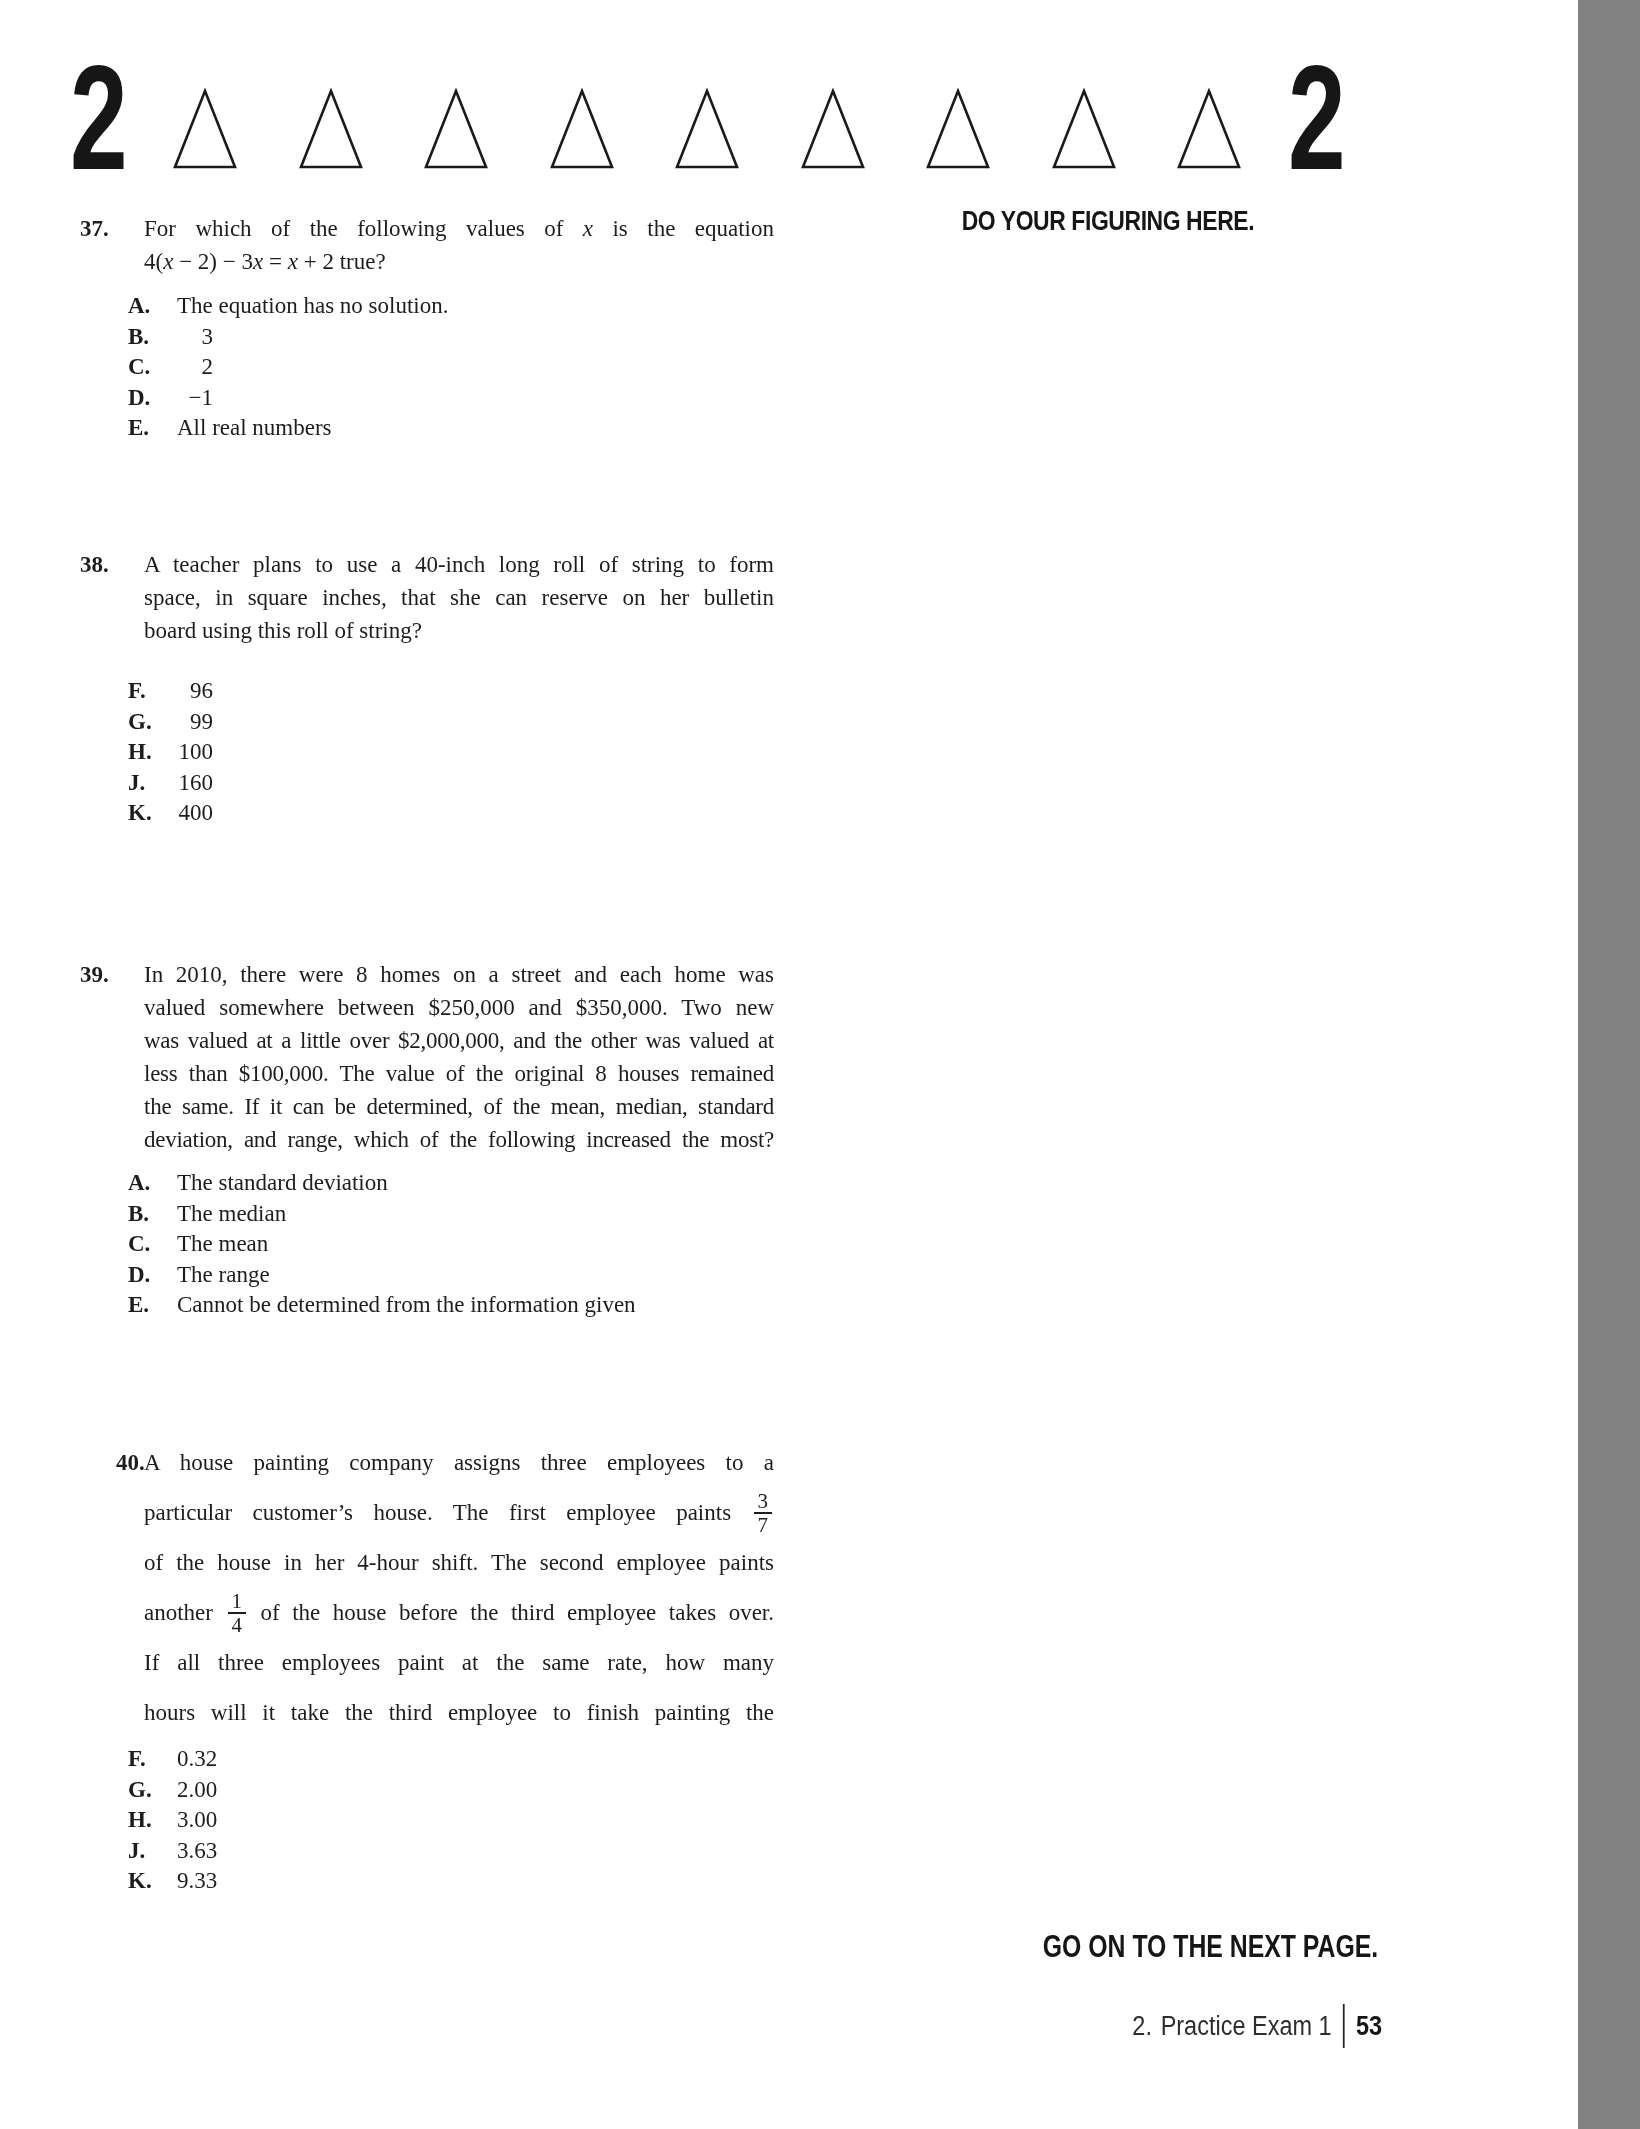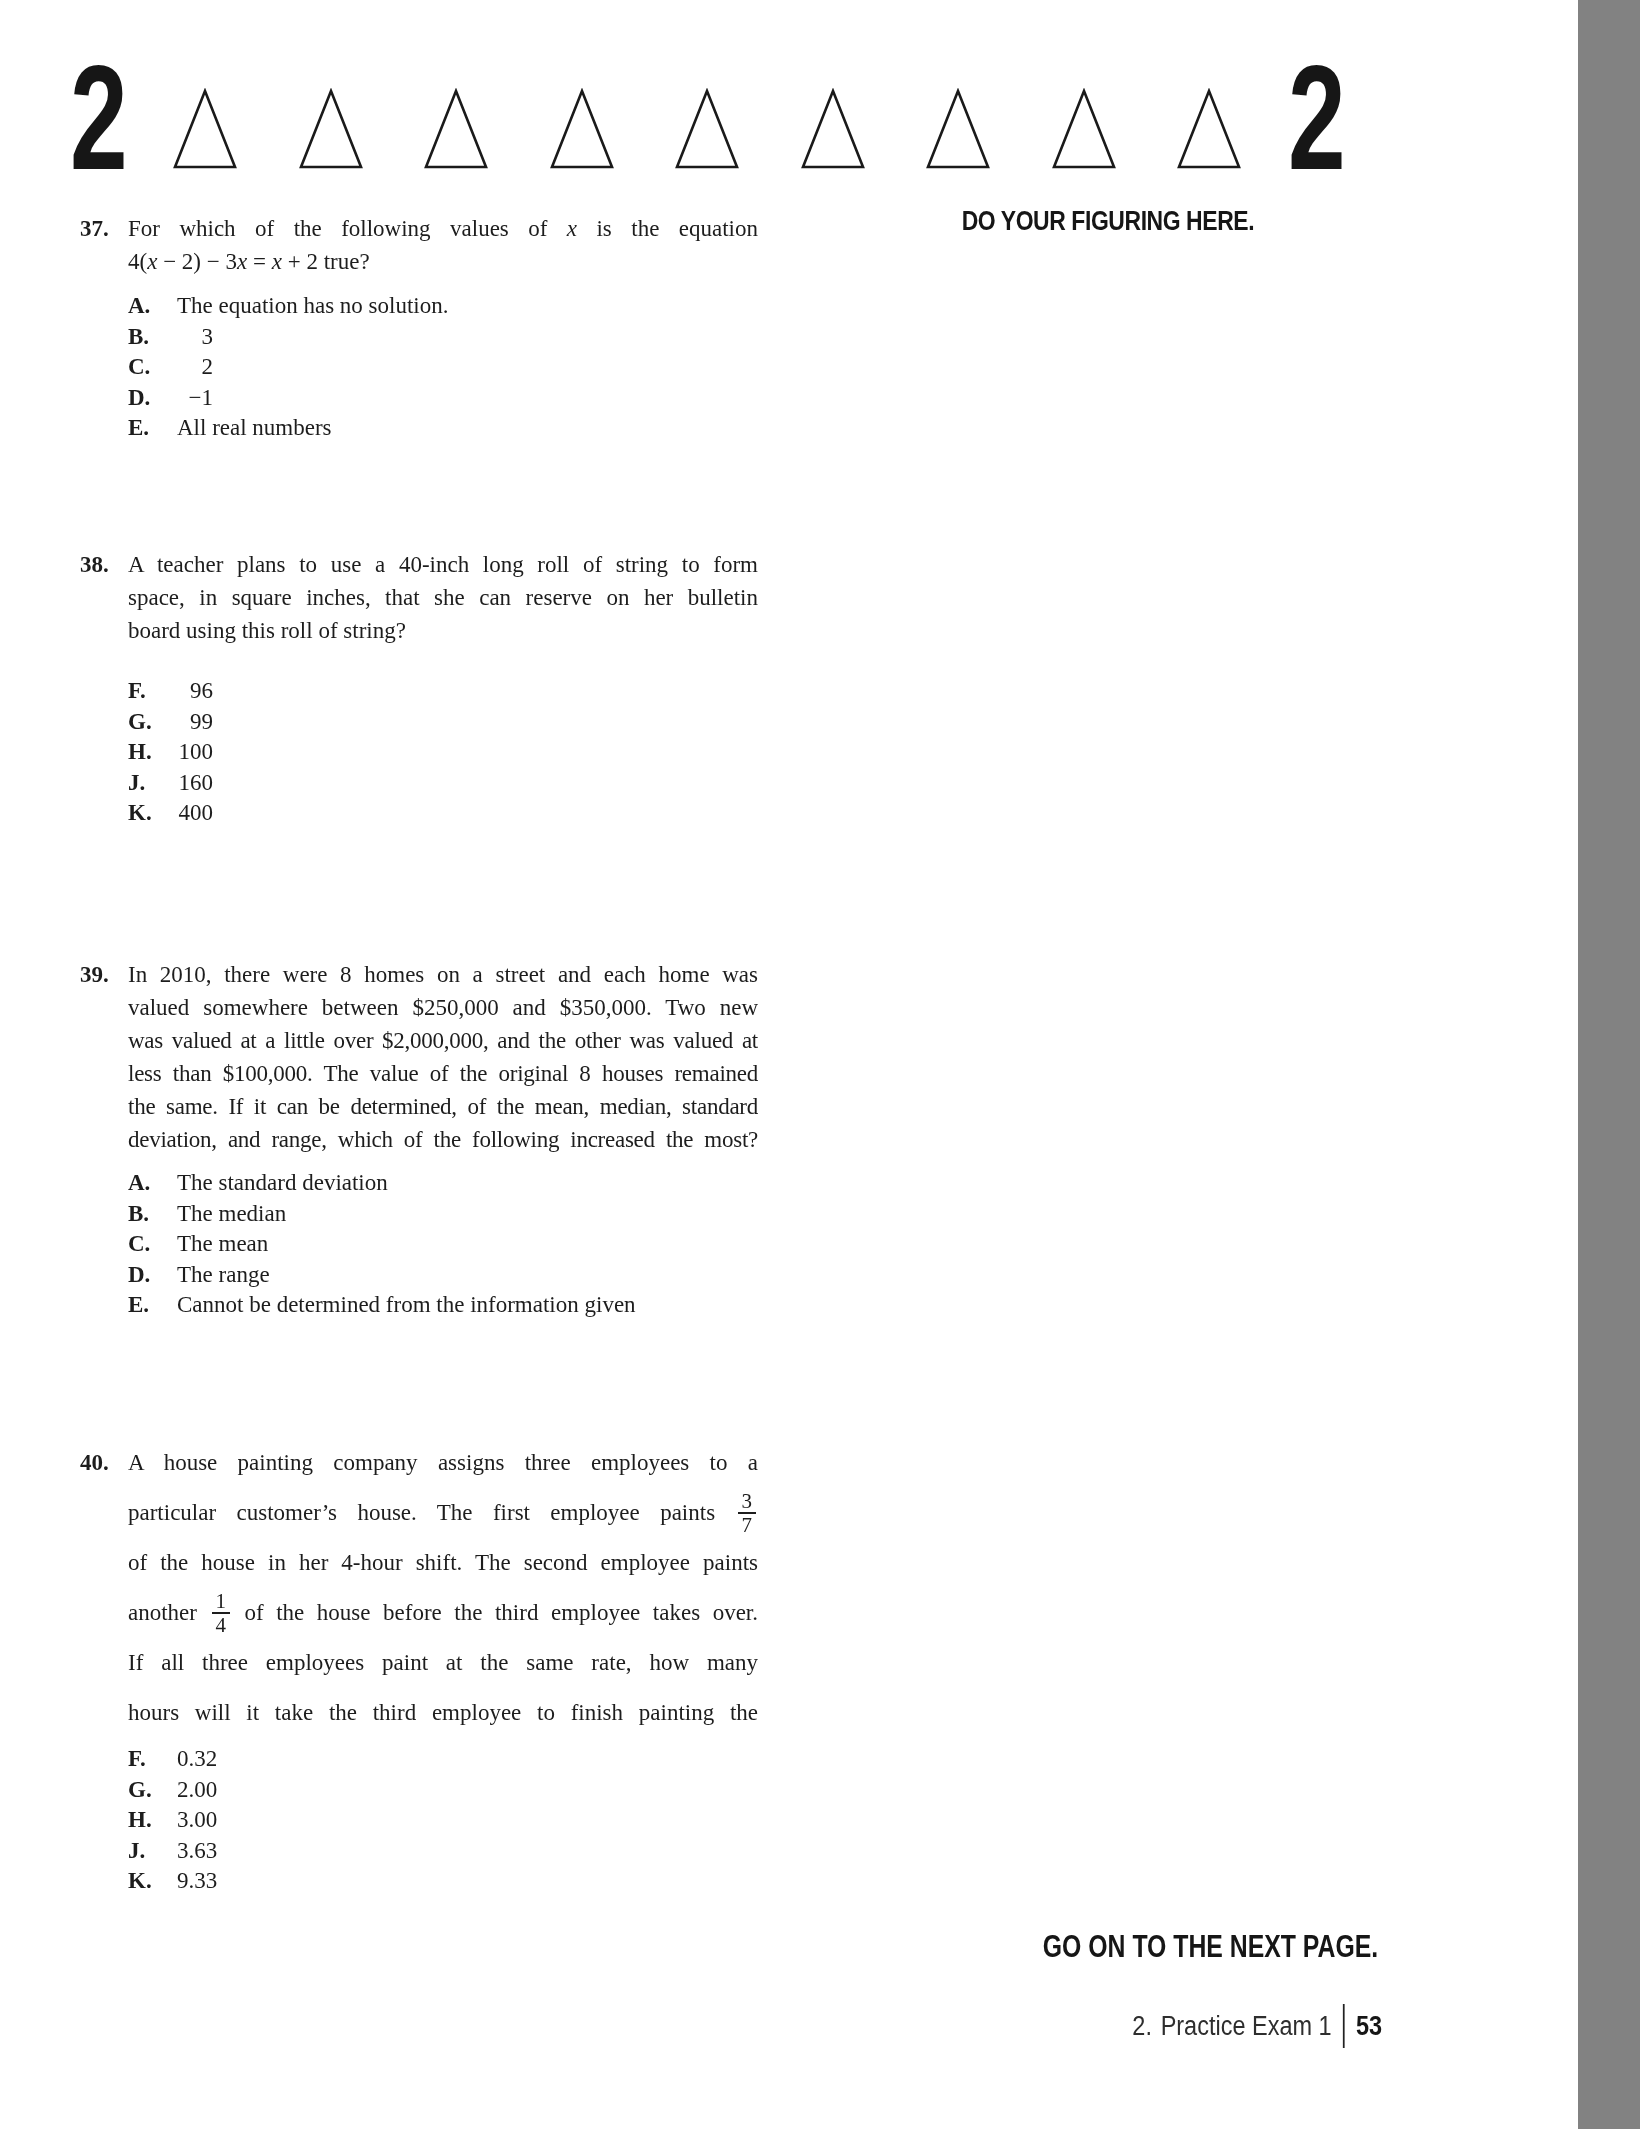--- a/index.html
+++ b/index.html
@@ -16,25 +16,25 @@
   .tri-row{position:absolute;left:172px;top:86px;width:1070px;height:84px;
            display:flex;justify-content:space-between;align-items:flex-end;}
   .figuring{position:absolute;left:938px;top:206px;width:316px;text-align:center;
             font-family:"Liberation Sans",sans-serif;font-weight:bold;font-size:27px;
             letter-spacing:-.5px;color:#161616;transform:scaleX(.85);transform-origin:center top;
             white-space:nowrap;}
 
   
   .question{position:absolute;left:80px;width:690px;font-size:23px;}
   .qnum{position:absolute;left:0;top:0;font-weight:bold;line-height:33px;}
-  .qtext{margin-left:48px;width:630px;line-height:33px;font-family:Liberation Serif, serif;}
+  .qtext{margin-left:64px;width:630px;line-height:33px;font-family:Liberation Serif, serif;}
   .jline{text-align:justify;text-align-last:justify;height:33px;overflow:visible;white-space:normal;}
   .jline.last{text-align-last:left;}
   .tight{word-spacing:-2.5px;letter-spacing:-.25px;}
-  .q40 .qnum{line-height:50px;}
+  .q40 .qnum{line-height:50px;margin-left:36px;}
   .q40 .qtext{line-height:50px;}
   .q40 .jline{height:50px;}
   .opts{margin-left:48px;line-height:30.5px;}
   .q37 .opts{margin-top:13px;}
   .q38 .opts{margin-top:29px;}
   .q39 .opts{margin-top:12px;}
   .q40 .opts{margin-top:6px;}
   .opt{display:flex;}
   .olabel{width:49px;font-weight:bold;flex:none;}
   .oval.num{display:inline-block;min-width:36px;text-align:right;}

